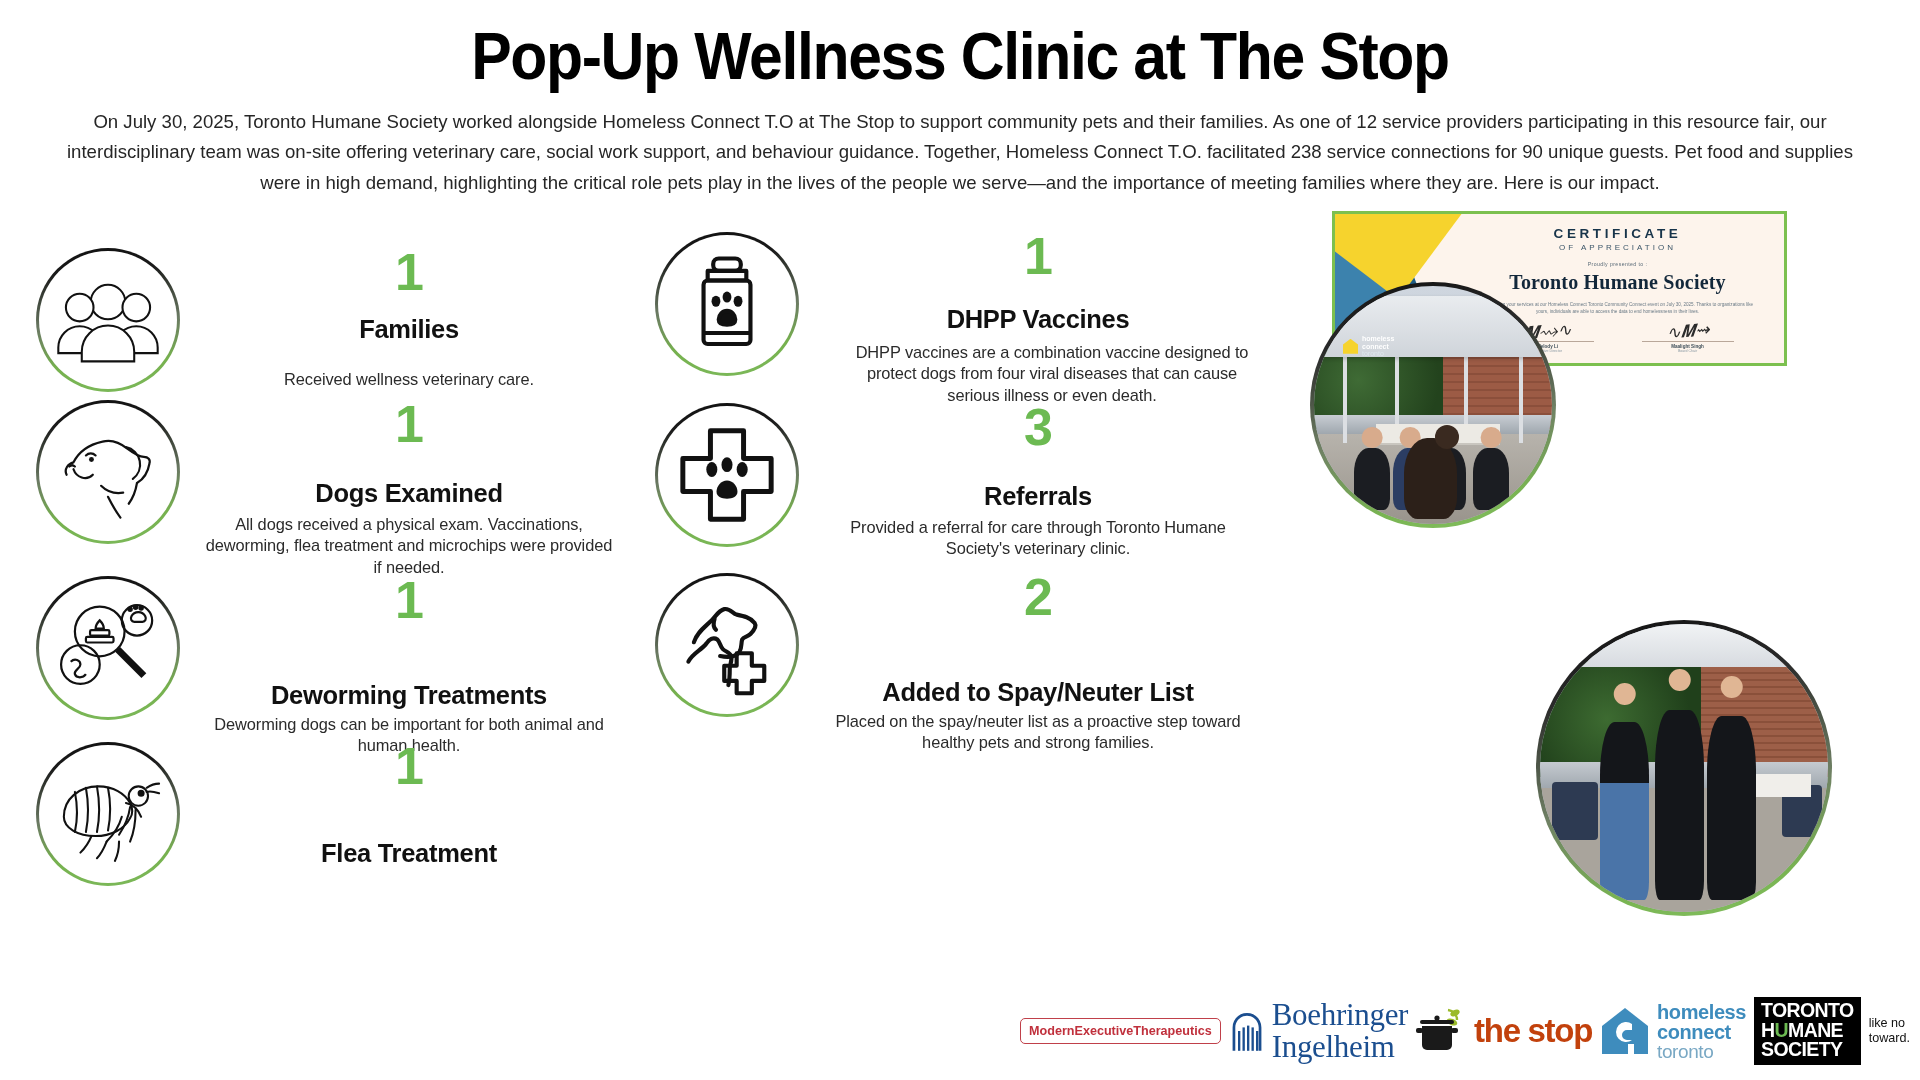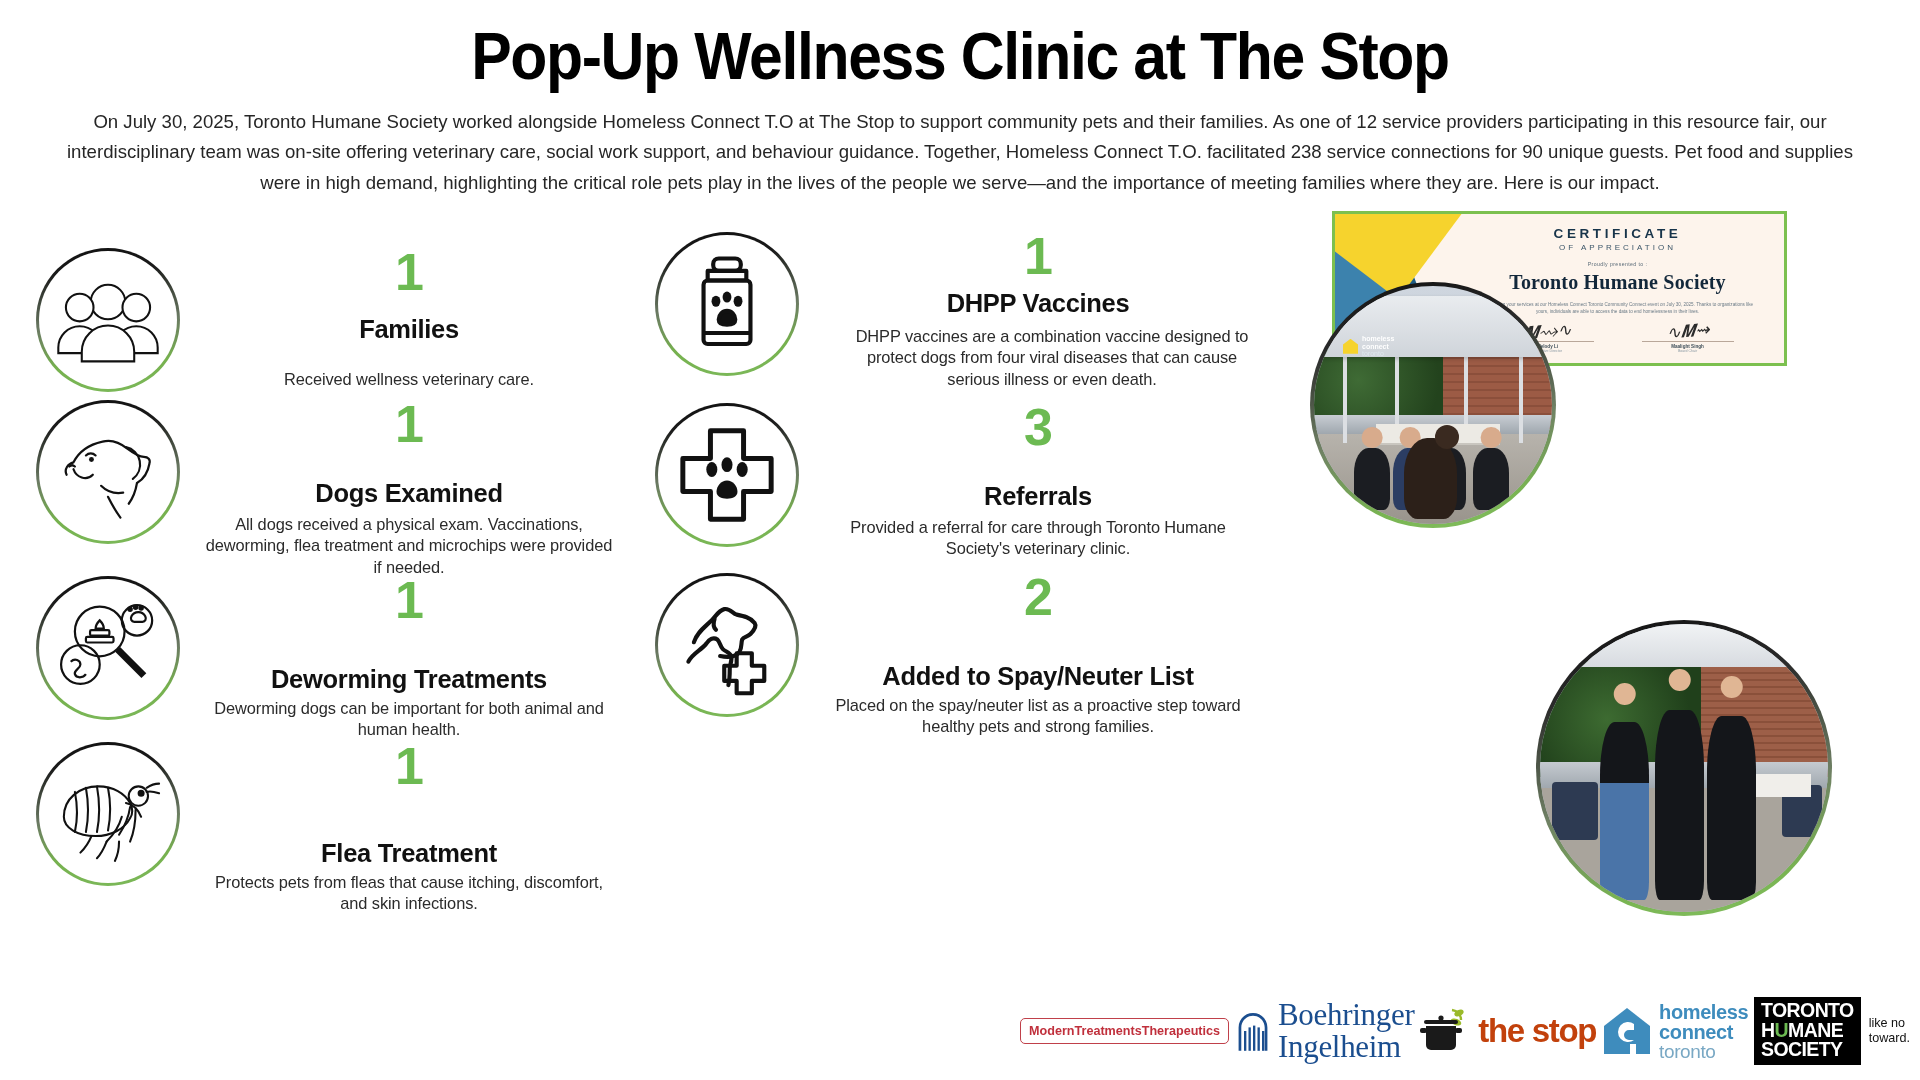--- a/index.html
+++ b/index.html
@@ -62,23 +62,23 @@
   .desc {
     font-size:16.4px; line-height:1.32; color:#2b2b2b; font-weight:400;
     letter-spacing:-0.1px;
   }
 
   
   .gap-a .label { margin-top:18px; }
   .gap-a .desc  { margin-top:24px; }
   .gap-b .label { margin-top:30px; }
   .gap-b .desc  { margin-top:5px; }
-  .gap-c .label { margin-top:40px; }
+  .gap-c .label { margin-top:56px; }
   .gap-c .desc  { margin-top:3px; }
-  .gap-d .label { margin-top:8px; }
+  .gap-d .label { margin-top:24px; }
   .gap-d .desc  { margin-top:7px;margin-left:28px; }
   .gap-e .label { margin-top:48px; }
   .gap-e .desc  { margin-top:3px; }
 
   
   .photo {
     position:absolute; border-radius:50%; overflow:hidden;
     padding:4px;
     background:linear-gradient(170deg,#101010 0%,#2a2a2a 25%,#6f8064 58%,#79b452 85%,#84c061 100%);
   }
@@ -268,21 +268,20 @@
           <circle cx="74" cy="35" r="1.8" fill="#111"></circle>
           <path d="M78 31c3-2 6-3 9-3M78 34c3-1 6 0 9 1"></path>
           <path d="M66 45c-1 7-4 14-8 20M70 47c0 8-1 16-4 23M60 52c-2 7-6 13-11 18"></path>
           <path d="M49 70c-2 5-4 9-7 12M58 70c0 5-1 10-3 14M38 66c-2 5-5 9-8 12"></path>
           <path d="M63 42c5 1 9 5 11 10"></path>
         </svg>
       </div>
       <div class="body">
         <div class="num">1</div>
         <div class="label">Flea Treatment</div>
-        <div class="desc">Protects pets from fleas that cause itching, discomfort, and skin infections.</div>
       </div>
     </div>
   </div>
 
   <div class="col col-mid">
 
     <div class="stat gap-d" style="top:-16px;left:0;width:600px;">
       <div class="circle">
         <svg viewBox="0 0 100 100" fill="none" stroke="#111" stroke-width="3" stroke-linejoin="round">
           <rect x="40" y="17" width="20" height="9" rx="4"></rect>
@@ -427,21 +426,21 @@
           <span class="hd"></span>
         </div>
     </div>
   </div>
 </div>
 
 <div id="sponsors">
 
   <div class="logo lg-mvt">
     <div>Modern</div>
-    <div>Treatments</div>
+    <div>Executive</div>
     <div>Therapeutics</div>
   </div>
 
   <div class="logo lg-bi">
     <svg class="mark" viewBox="0 0 40 48">
       <path d="M20 4c9 0 16 7 16 16v26h-3V20c0-7-6-13-13-13S7 13 7 20v26H4V20C4 11 11 4 20 4z" fill="#1b4e8f"></path>
       <rect x="10" y="24" width="2.6" height="22" fill="#1b4e8f"></rect>
       <rect x="15" y="20" width="2.6" height="26" fill="#1b4e8f"></rect>
       <rect x="20" y="18" width="2.6" height="28" fill="#1b4e8f"></rect>
       <rect x="25" y="20" width="2.6" height="26" fill="#1b4e8f"></rect>

